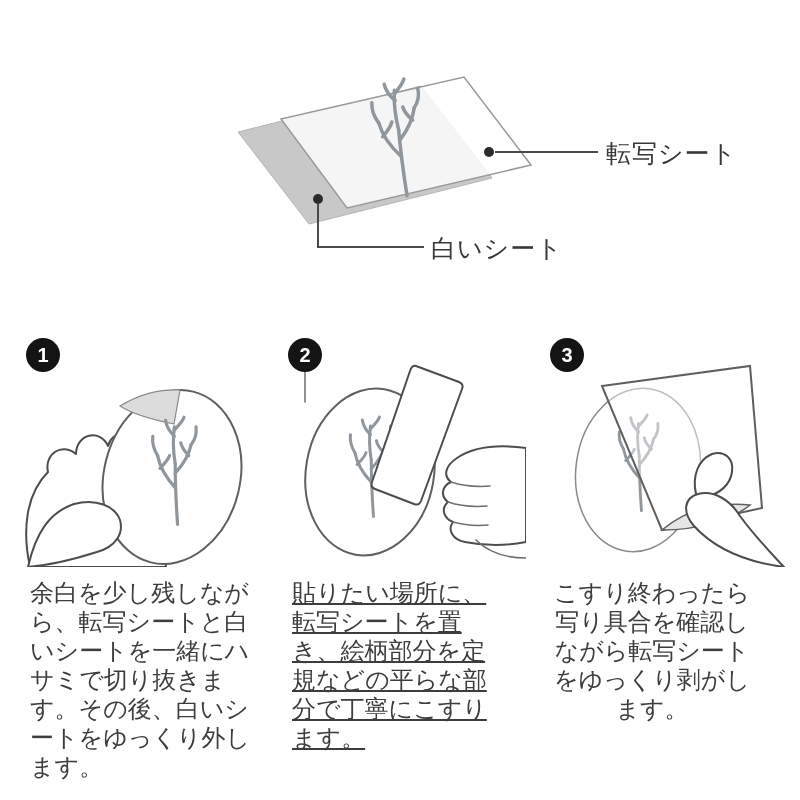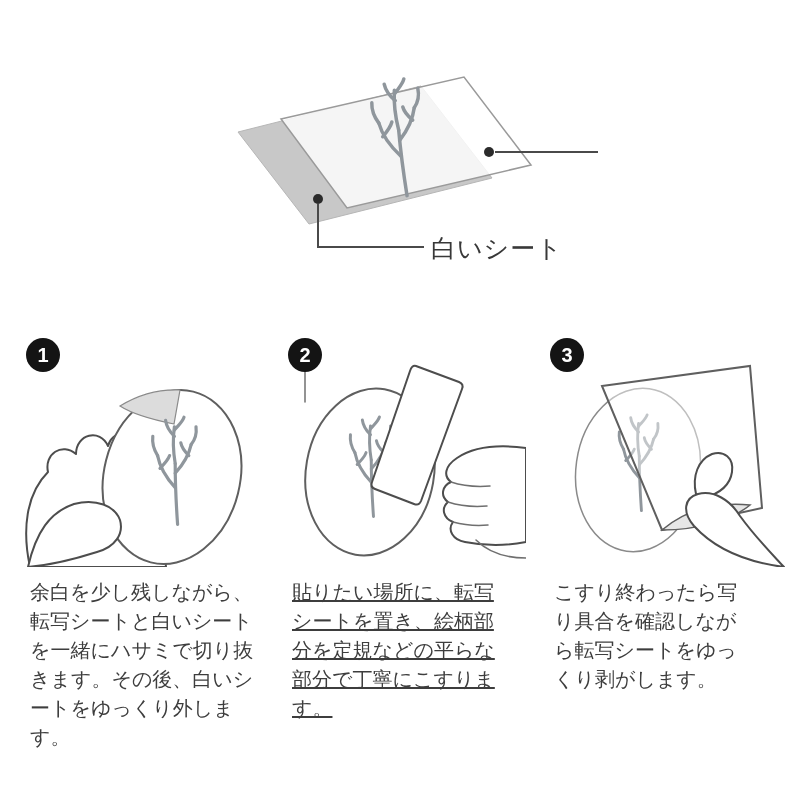--- a/index.html
+++ b/index.html
@@ -19,26 +19,26 @@
   .step-2{left:284px;width:248px;}
   .step-3{left:546px;width:248px;}
   .step-badge{
     position:absolute;top:0;left:4px;width:34px;height:34px;border-radius:50%;
     background:#141414;color:#ffffff;display:flex;align-items:center;justify-content:center;
     font-size:20px;font-weight:bold;z-index:2;
   }
   .step-illustration{position:absolute;top:24px;left:0;}
   .step-text{
     position:absolute;top:240px;left:8px;margin:0;
-    font-size:20px;line-height:29px;color:#3d3d3d;
+    font-size:24px;line-height:29px;color:#3d3d3d;
     word-break:break-all;
   }
   .step-1 .step-text{width:236px;}
   .step-2 .step-text{width:212px;text-decoration:underline;}
-  .step-3 .step-text{width:196px;}
+  .step-3 .step-text{width:196px;text-align:center;}
 
   svg .outline{fill:#ffffff;stroke:#4d4d4d;stroke-width:2;stroke-linejoin:round;stroke-linecap:round;}
   svg .thin{fill:none;stroke:#6f6f6f;stroke-width:1.5;stroke-linecap:round;}
 </style>
 </head>
 <body>
 
 <div class="hero">
   <svg class="hero-svg" width="800" height="310" viewBox="0 0 800 310">
     <defs>
@@ -66,20 +66,21 @@
       <use href="#tree" x="350" y="76" width="100" height="122"></use>
     </g>
 
     <circle cx="489" cy="152" r="5" fill="#2b2b2b"></circle>
     <line x1="495" y1="152" x2="598" y2="152" stroke="#4a4a4a" stroke-width="2"></line>
 
     <circle cx="318" cy="199" r="5" fill="#2b2b2b"></circle>
     <polyline points="318,204 318,247 424,247" fill="none" stroke="#4a4a4a" stroke-width="2"></polyline>
   </svg>
 
+  <div class="sheet-label label-transfer">転写シート</div>
   <div class="sheet-label label-white">白いシート</div>
 </div>
 
 <div class="steps">
 
   <div class="step step-1">
     <div class="step-badge">
       <span>1</span>
     </div>
     <svg class="step-illustration" width="248" height="205" viewBox="0 0 248 205">

